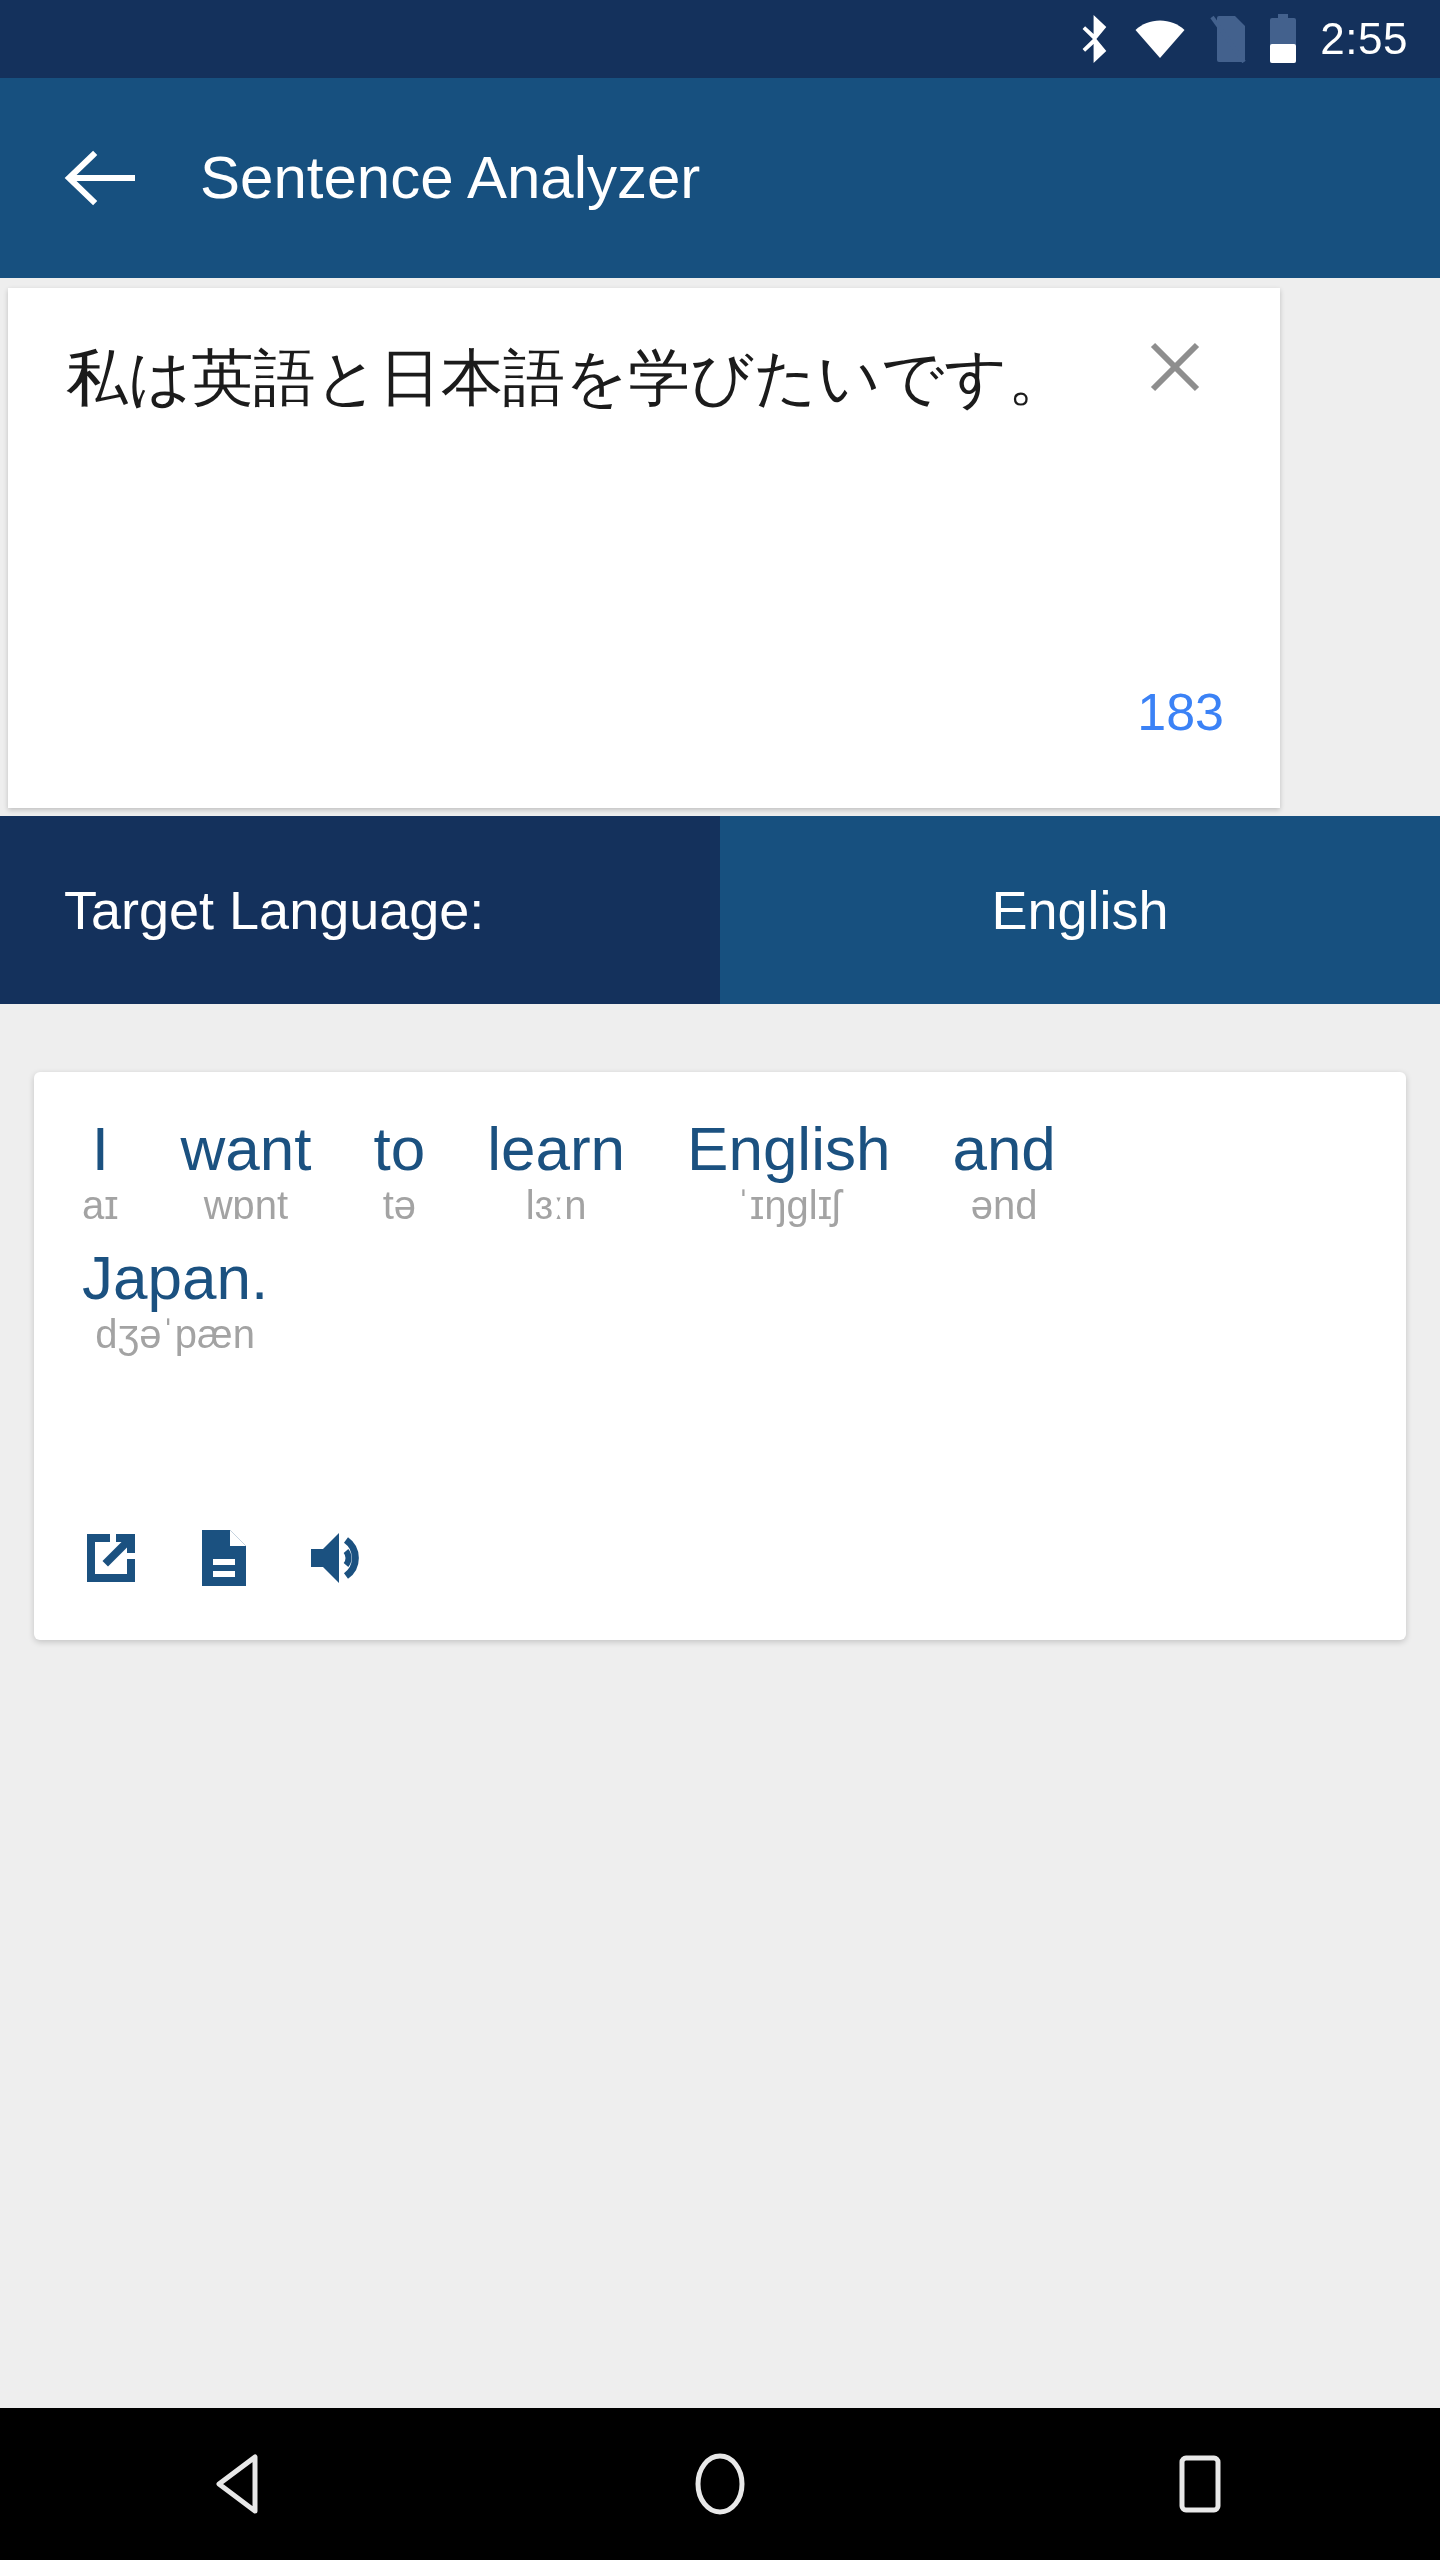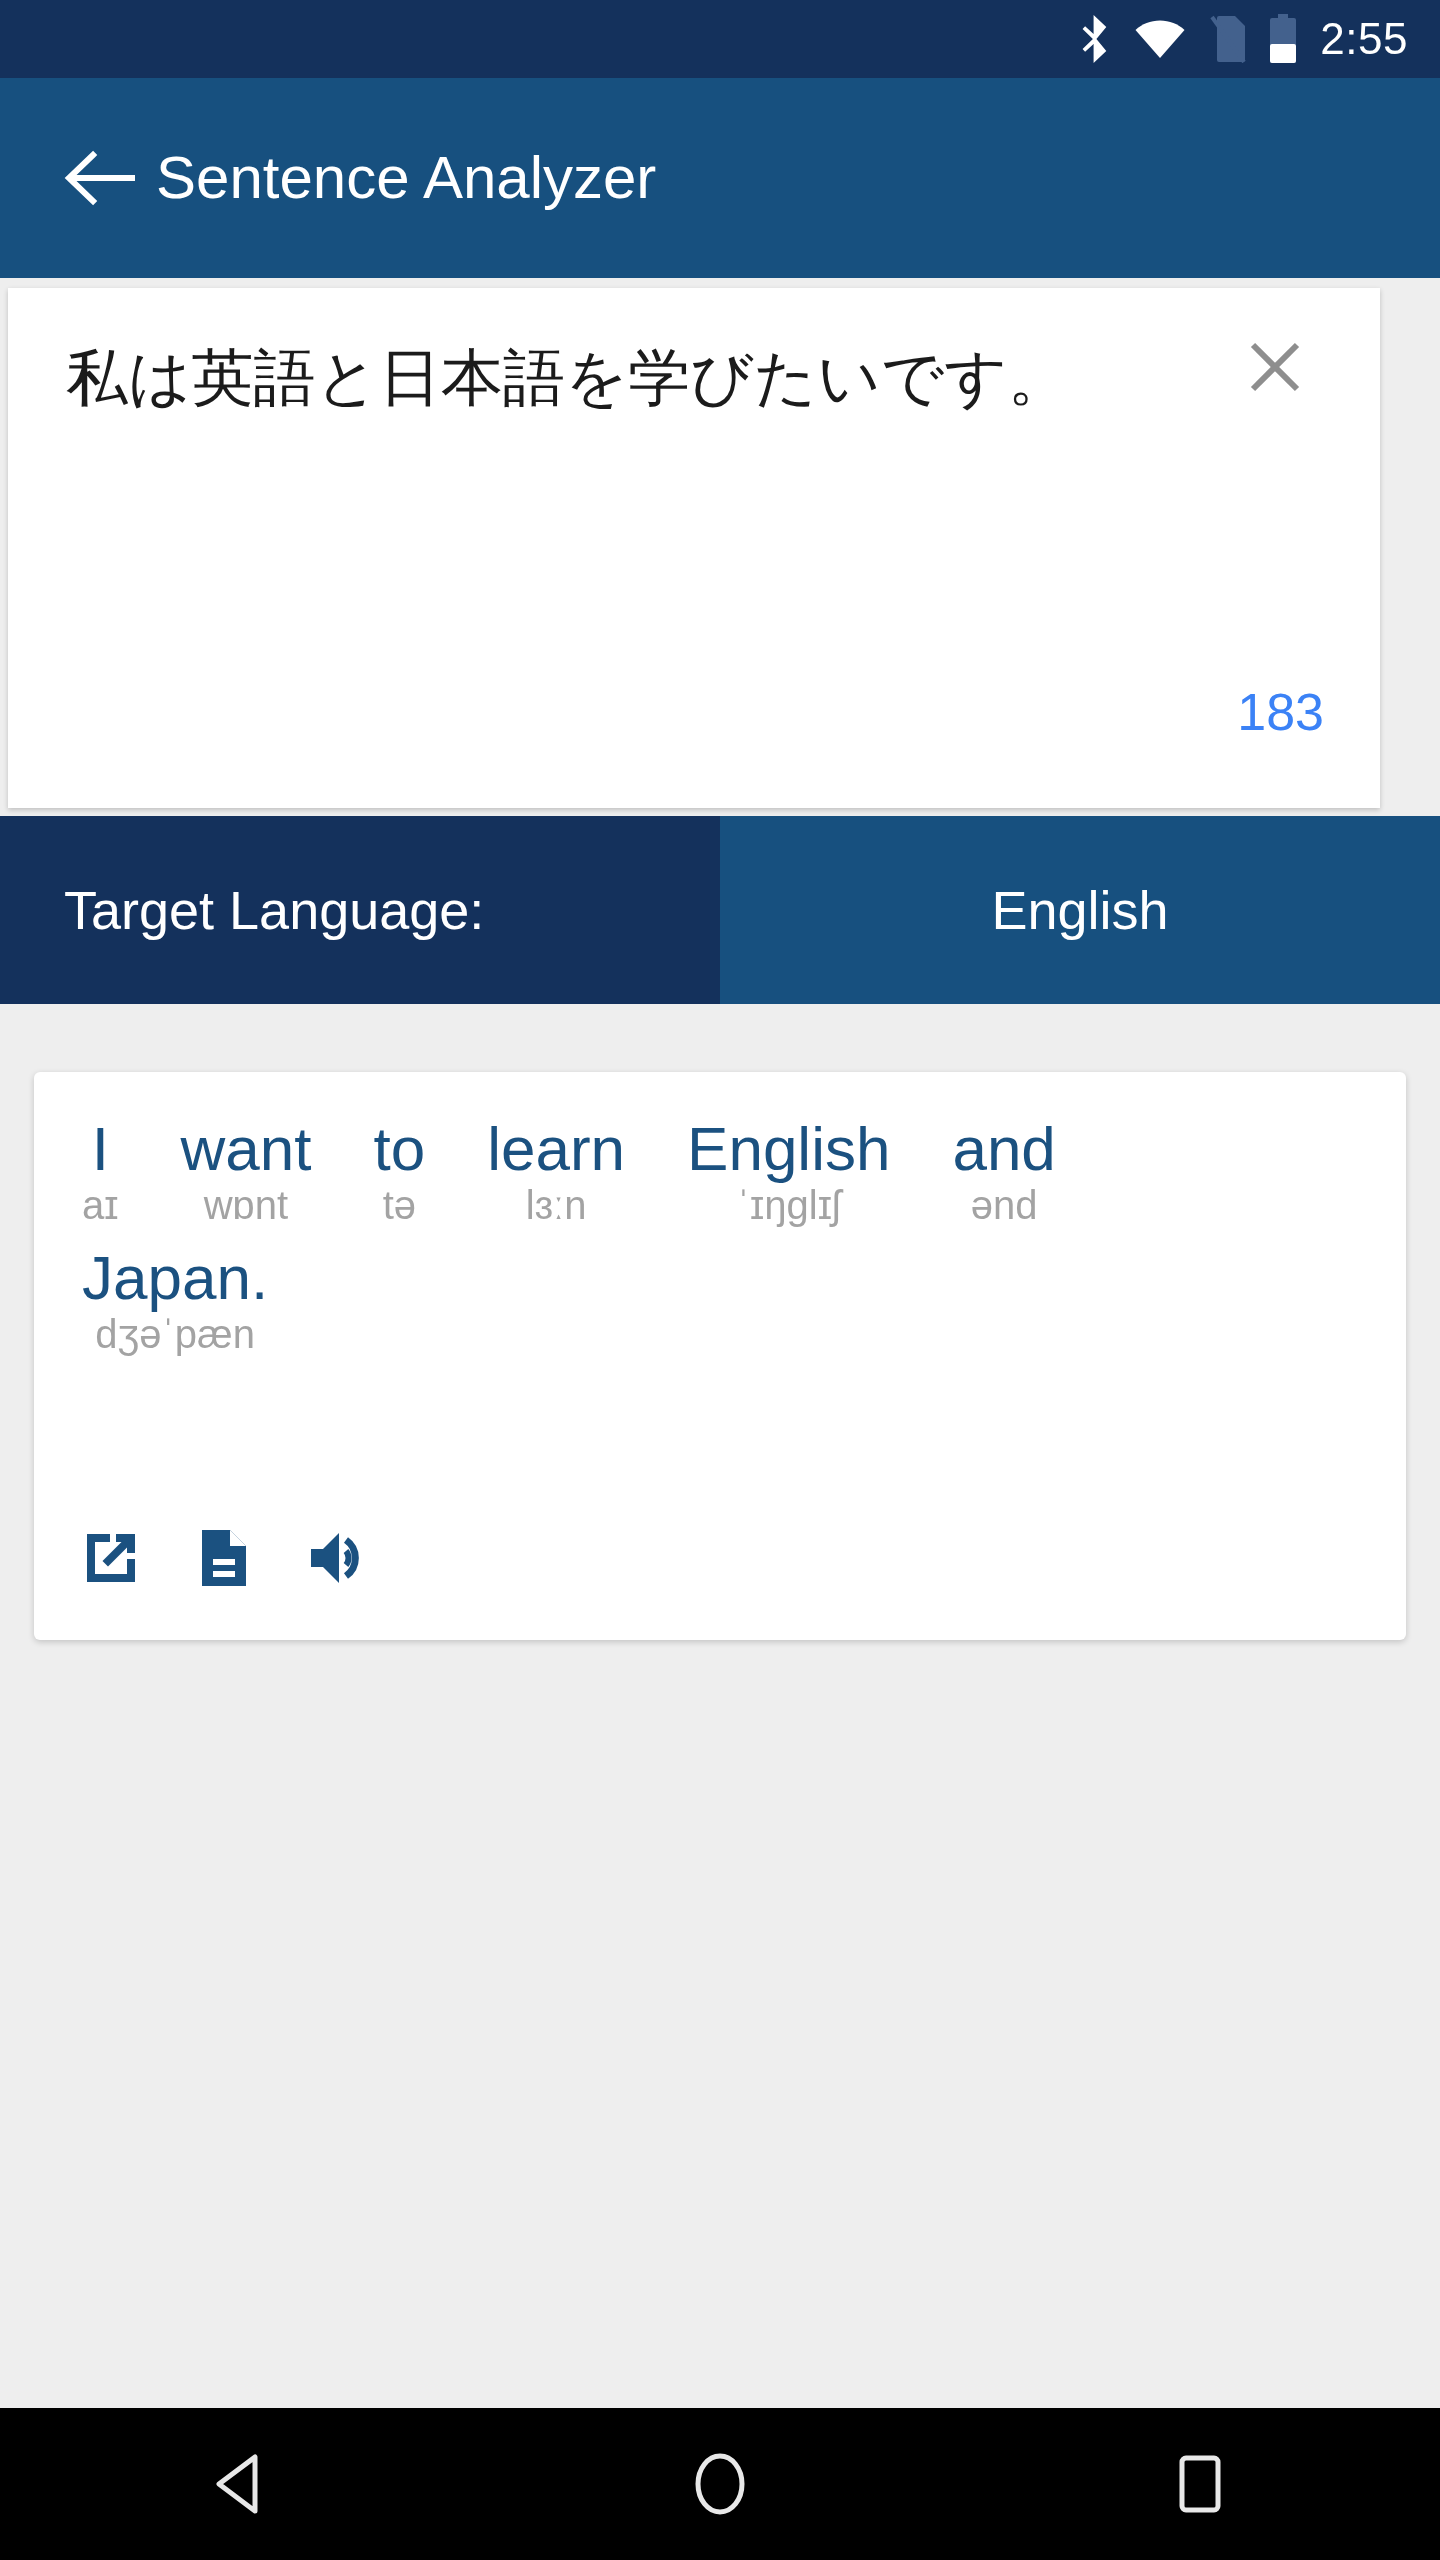--- a/index.html
+++ b/index.html
@@ -30,28 +30,28 @@
     position:absolute; top:78px; left:0; width:1440px; height:200px;
     background:#17507f;
     display:flex; align-items:center;
   }
   .back-btn {
     width:112px; height:112px; margin-left:44px;
     display:flex; align-items:center; justify-content:center;
     cursor:pointer;
   }
   .app-title {
-    color:#ffffff; font-size:60px; line-height:1;
+    color:#ffffff; font-size:60px; margin-left:44px; line-height:1;
     white-space:nowrap;
   }
 
   
   .input-card {
     position:absolute; top:288px; left:8px;
-    width:1372px; height:520px;
+    width:1272px; height:520px;
     background:#ffffff;
     box-shadow:0 2px 5px rgba(0,0,0,0.20);
   }
   .input-row { position:relative; width:100%; padding:48px 40px 0 58px; }
   .input-text {
     font-size:62px; color:#1b1b1b; line-height:1.35;
     width:1180px; word-break:break-all;
   }
   .clear-btn {
     position:absolute; top:36px; right:62px;

